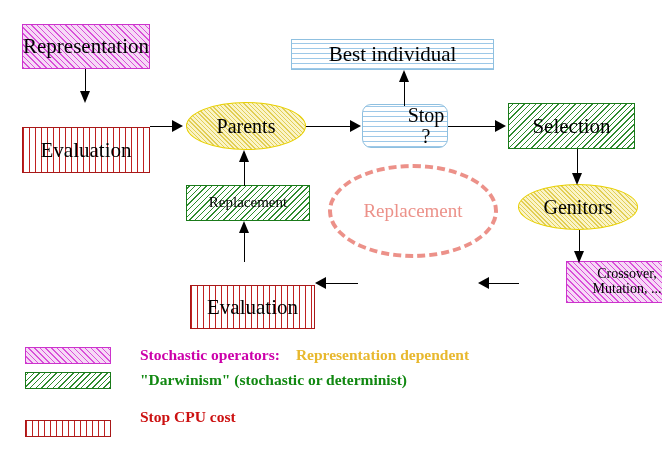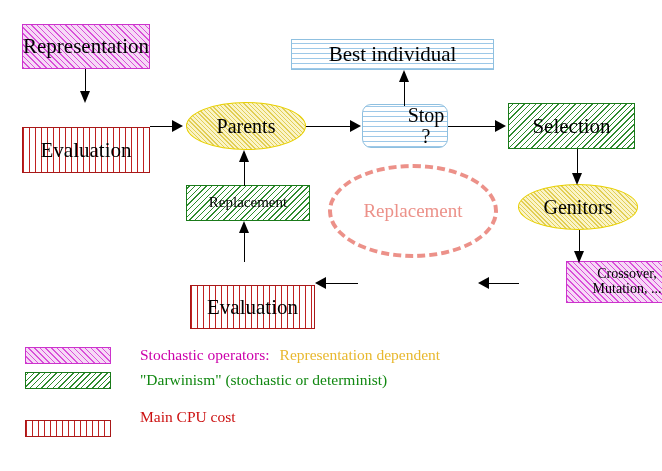--- a/index.html
+++ b/index.html
@@ -78,21 +78,21 @@
   .vline{width:1.4px;}
   .arrow{position:absolute;width:0;height:0;}
   .arrow-r{border-top:6px solid transparent;border-bottom:6px solid transparent;border-left:11px solid #000;}
   .arrow-l{border-top:6px solid transparent;border-bottom:6px solid transparent;border-right:11px solid #000;}
   .arrow-d{border-left:5.5px solid transparent;border-right:5.5px solid transparent;border-top:12px solid #000;}
   .arrow-u{border-left:5.5px solid transparent;border-right:5.5px solid transparent;border-bottom:12px solid #000;}
 
   
   .legend-row{position:absolute;display:flex;align-items:center;}
   .swatch{width:86px;height:17px;box-sizing:border-box;flex:none;}
-  .legend-text{margin-left:29px;font-size:15.5px;font-weight:normal;white-space:pre;}
+  .legend-text{margin-left:29px;font-size:15.5px;font-weight:bold;white-space:pre;}
   .lt-magenta{color:#CC00AA;}
   .lt-gold{color:#E8B82E;}
   .lt-green{color:#118811;}
   .lt-red{color:#CC1111;}
   .lt-blue{color:#9DC4E8;}
 </style>
 </head>
 <body>
 
 <div id="stage">
@@ -150,27 +150,27 @@
 
   <div class="line vline" style="left:244px;top:224px;height:38px;"></div>
   <div class="arrow arrow-u" style="left:238.5px;top:221px;"></div>
 
   <div class="line vline" style="left:244px;top:152px;height:34px;"></div>
   <div class="arrow arrow-u" style="left:238.5px;top:150px;"></div>
 
   <div class="legend-row" style="left:25px;top:346px;">
     <span class="swatch fill-magenta"></span>
     <span class="legend-text lt-magenta">Stochastic operators:</span>
-    <span class="legend-text lt-gold" style="margin-left:10px;">Representation dependent</span>
+    <span class="legend-text lt-gold" style="margin-left:16px;">Representation dependent</span>
   </div>
 
   <div class="legend-row" style="left:25px;top:371px;">
     <span class="swatch fill-green"></span>
     <span class="legend-text lt-green">"Darwinism" (stochastic or determinist)</span>
   </div>
 
   <div class="legend-row" style="left:25px;top:396px;">
     <span class="swatch fill-red"></span>
-    <span class="legend-text lt-red">Main CPU cost</span>
+    <span class="legend-text lt-red">Stop CPU cost</span>
   </div>
 
 
 </div>
 
 </body></html>

